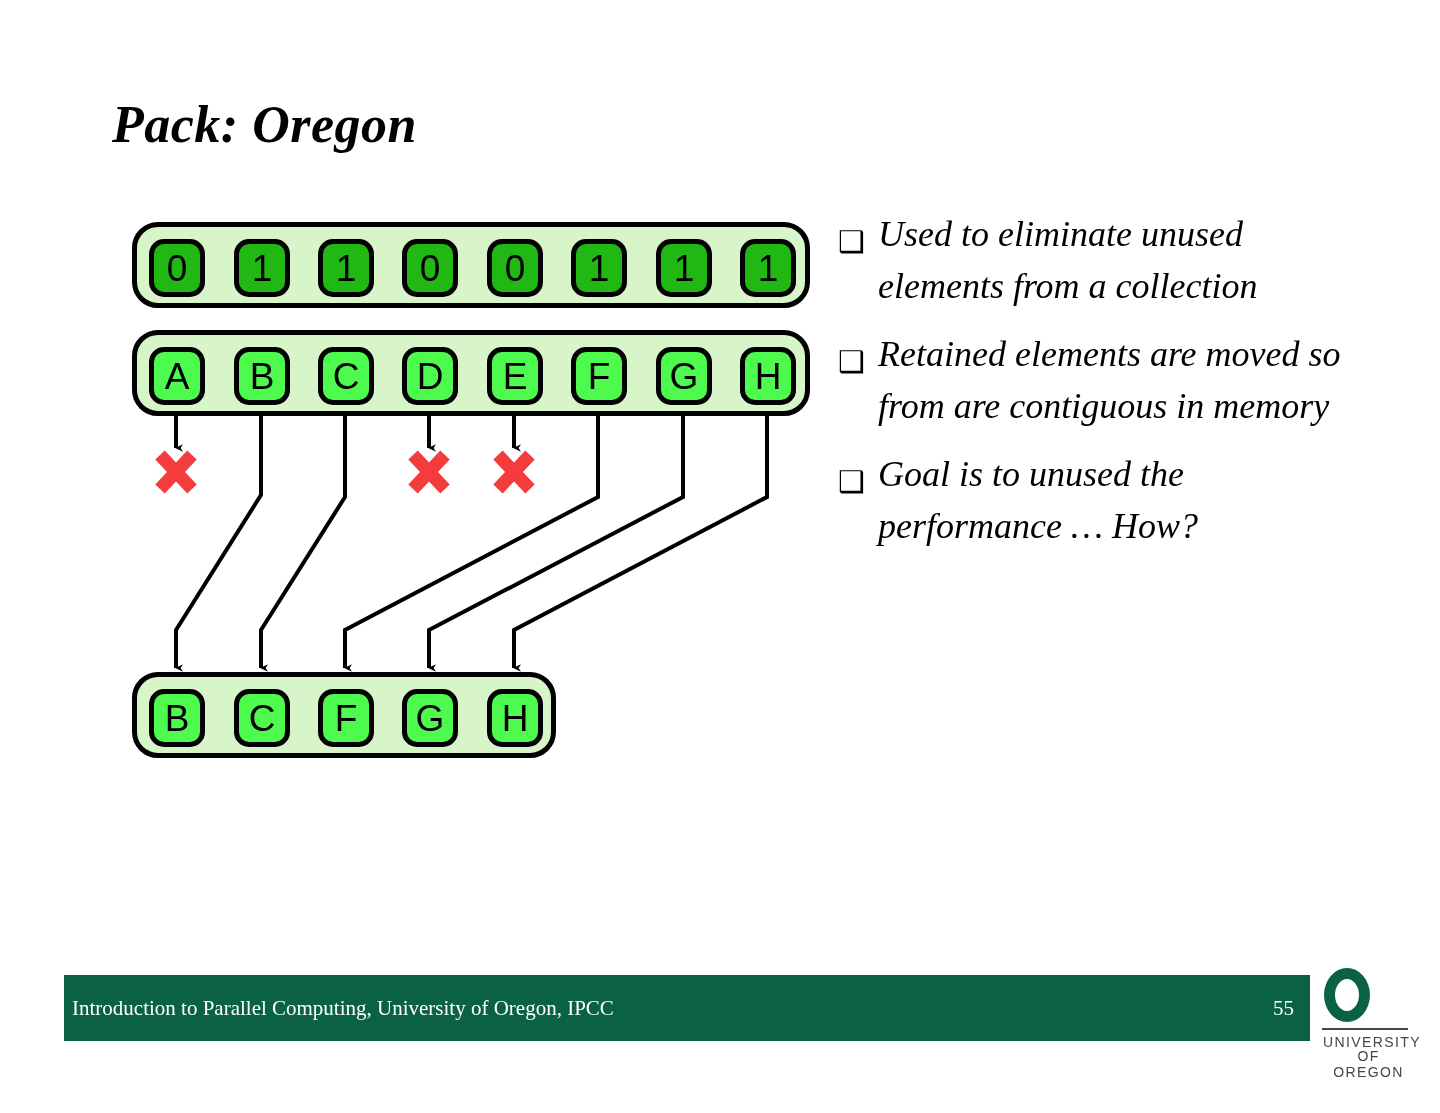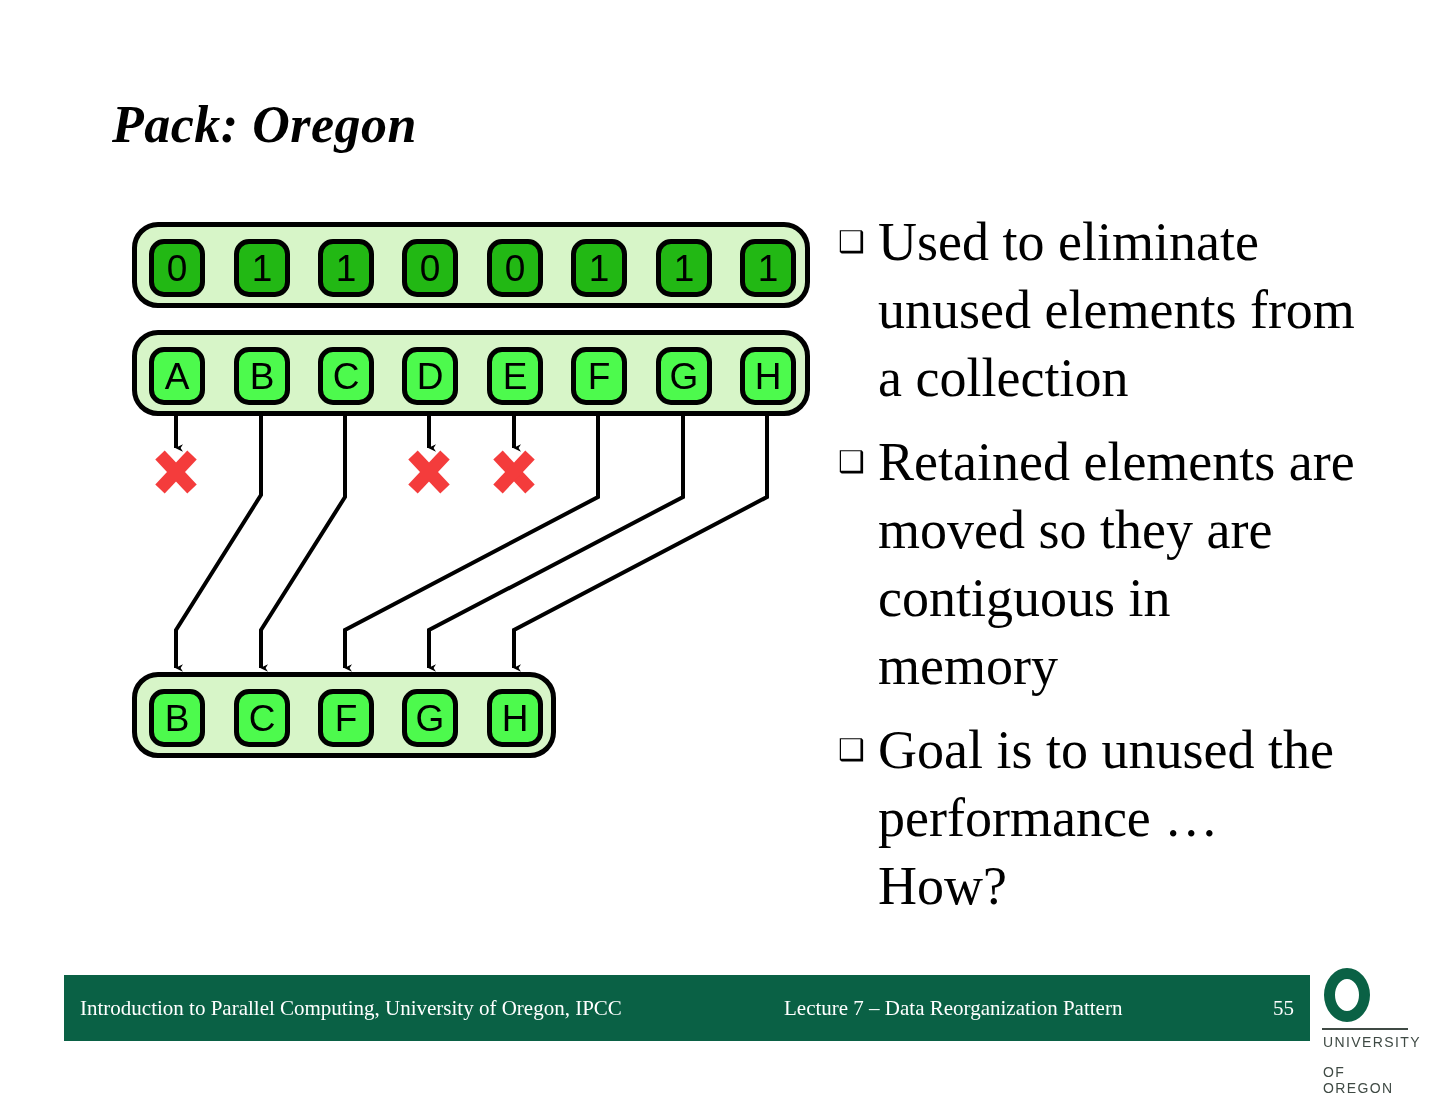--- a/index.html
+++ b/index.html
@@ -91,37 +91,38 @@
   .bullet-marker {
     flex: 0 0 auto;
     width: 40px;
     font-size: 30px;
     line-height: 68px;
     color: #000000;
     text-align: left;
   }
   .bullet-text {
     flex: 1 1 auto;
-    font-size: 54px;
-    line-height: 68px;
-    color: #000000;
+    font-size: 36px;
+    line-height: 52px;
+    color: #000000;
+    font-style: italic;
   }
 
   
   #footer-bar {
     position: absolute;
     left: 64px;
     top: 975px;
     width: 1246px;
     height: 66px;
     background: #0a6145;
   }
   #footer-left {
     position: absolute;
-    left: 16px;
+    left: 8px;
     top: 0;
     height: 66px;
     line-height: 66px;
     font-size: 21px;
     color: #ffffff;
   }
   #footer-center {
     position: absolute;
     left: 720px;
     top: 0;
@@ -170,21 +171,21 @@
   }
   .uo-word {
     position: absolute;
     left: 5px;
     font-family: "Liberation Sans", "DejaVu Sans", sans-serif;
     font-size: 14px;
     letter-spacing: 1.4px;
     color: #3f4a44;
   }
   #uo-university { top: 66px; }
-  #uo-oforegon   { top: 96px; }
+  #uo-oforegon   { top: 80px; text-align: center; }
 </style>
 </head>
 <body>
 
 <div id="slide-title">Pack: Oregon</div>
 
 <div id="diagram">
 
   <svg id="wire-layer" viewBox="0 0 860 960" width="860" height="960">
     <defs>
@@ -259,31 +260,30 @@
   </div>
 </div>
 
 <div id="bullets">
   <div class="bullet">
     <span class="bullet-marker">❑</span>
     <span class="bullet-text">Used to eliminate unused elements from a collection</span>
   </div>
   <div class="bullet">
     <span class="bullet-marker">❑</span>
-    <span class="bullet-text">Retained elements are moved so they are contiguous in memory</span>
+    <span class="bullet-text">Retained elements are moved so from are contiguous in memory</span>
   </div>
   <div class="bullet">
     <span class="bullet-marker">❑</span>
     <span class="bullet-text">Goal is to unused the performance … How?</span>
   </div>
 </div>
 
 <div id="footer-bar">
   <div id="footer-left">Introduction to Parallel Computing, University of Oregon, IPCC</div>
-  <div id="footer-center">Lecture 7 – Data Reorganization Pattern</div>
   <div id="footer-page">55</div>
 </div>
 
 <div id="uo-logo">
   <div id="uo-o"></div>
   <div id="uo-rule"></div>
   <div class="uo-word" id="uo-university">UNIVERSITY</div>
   <div class="uo-word" id="uo-oforegon">OF OREGON</div>
 </div>
 

